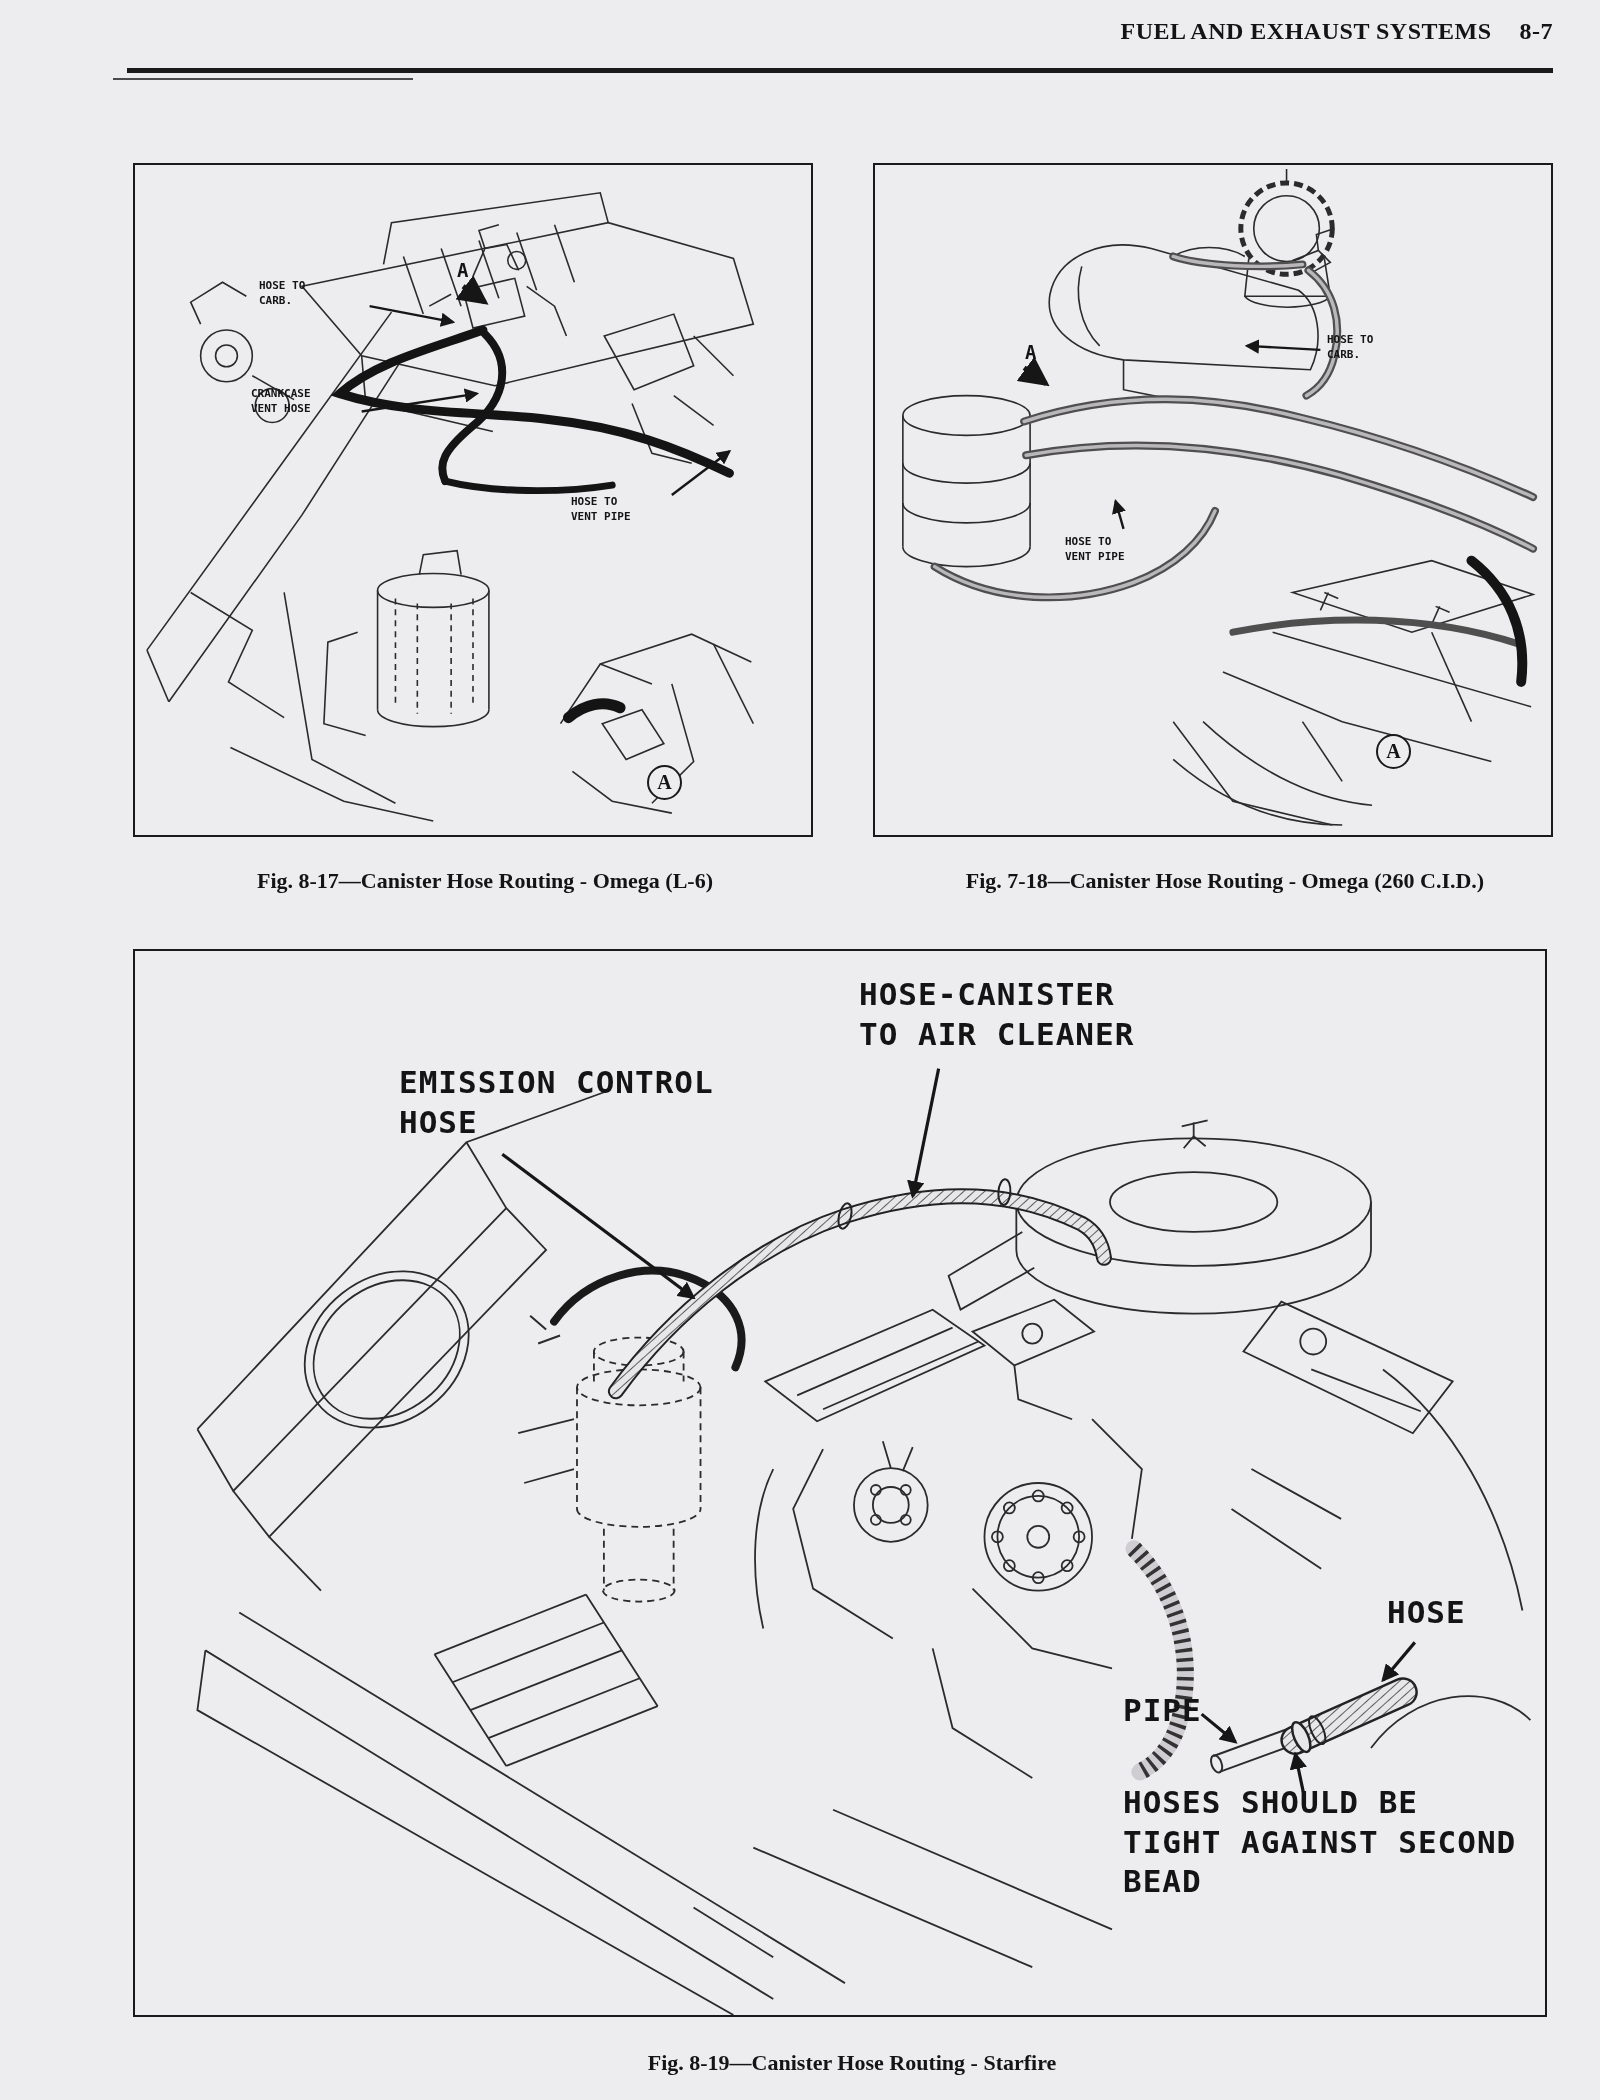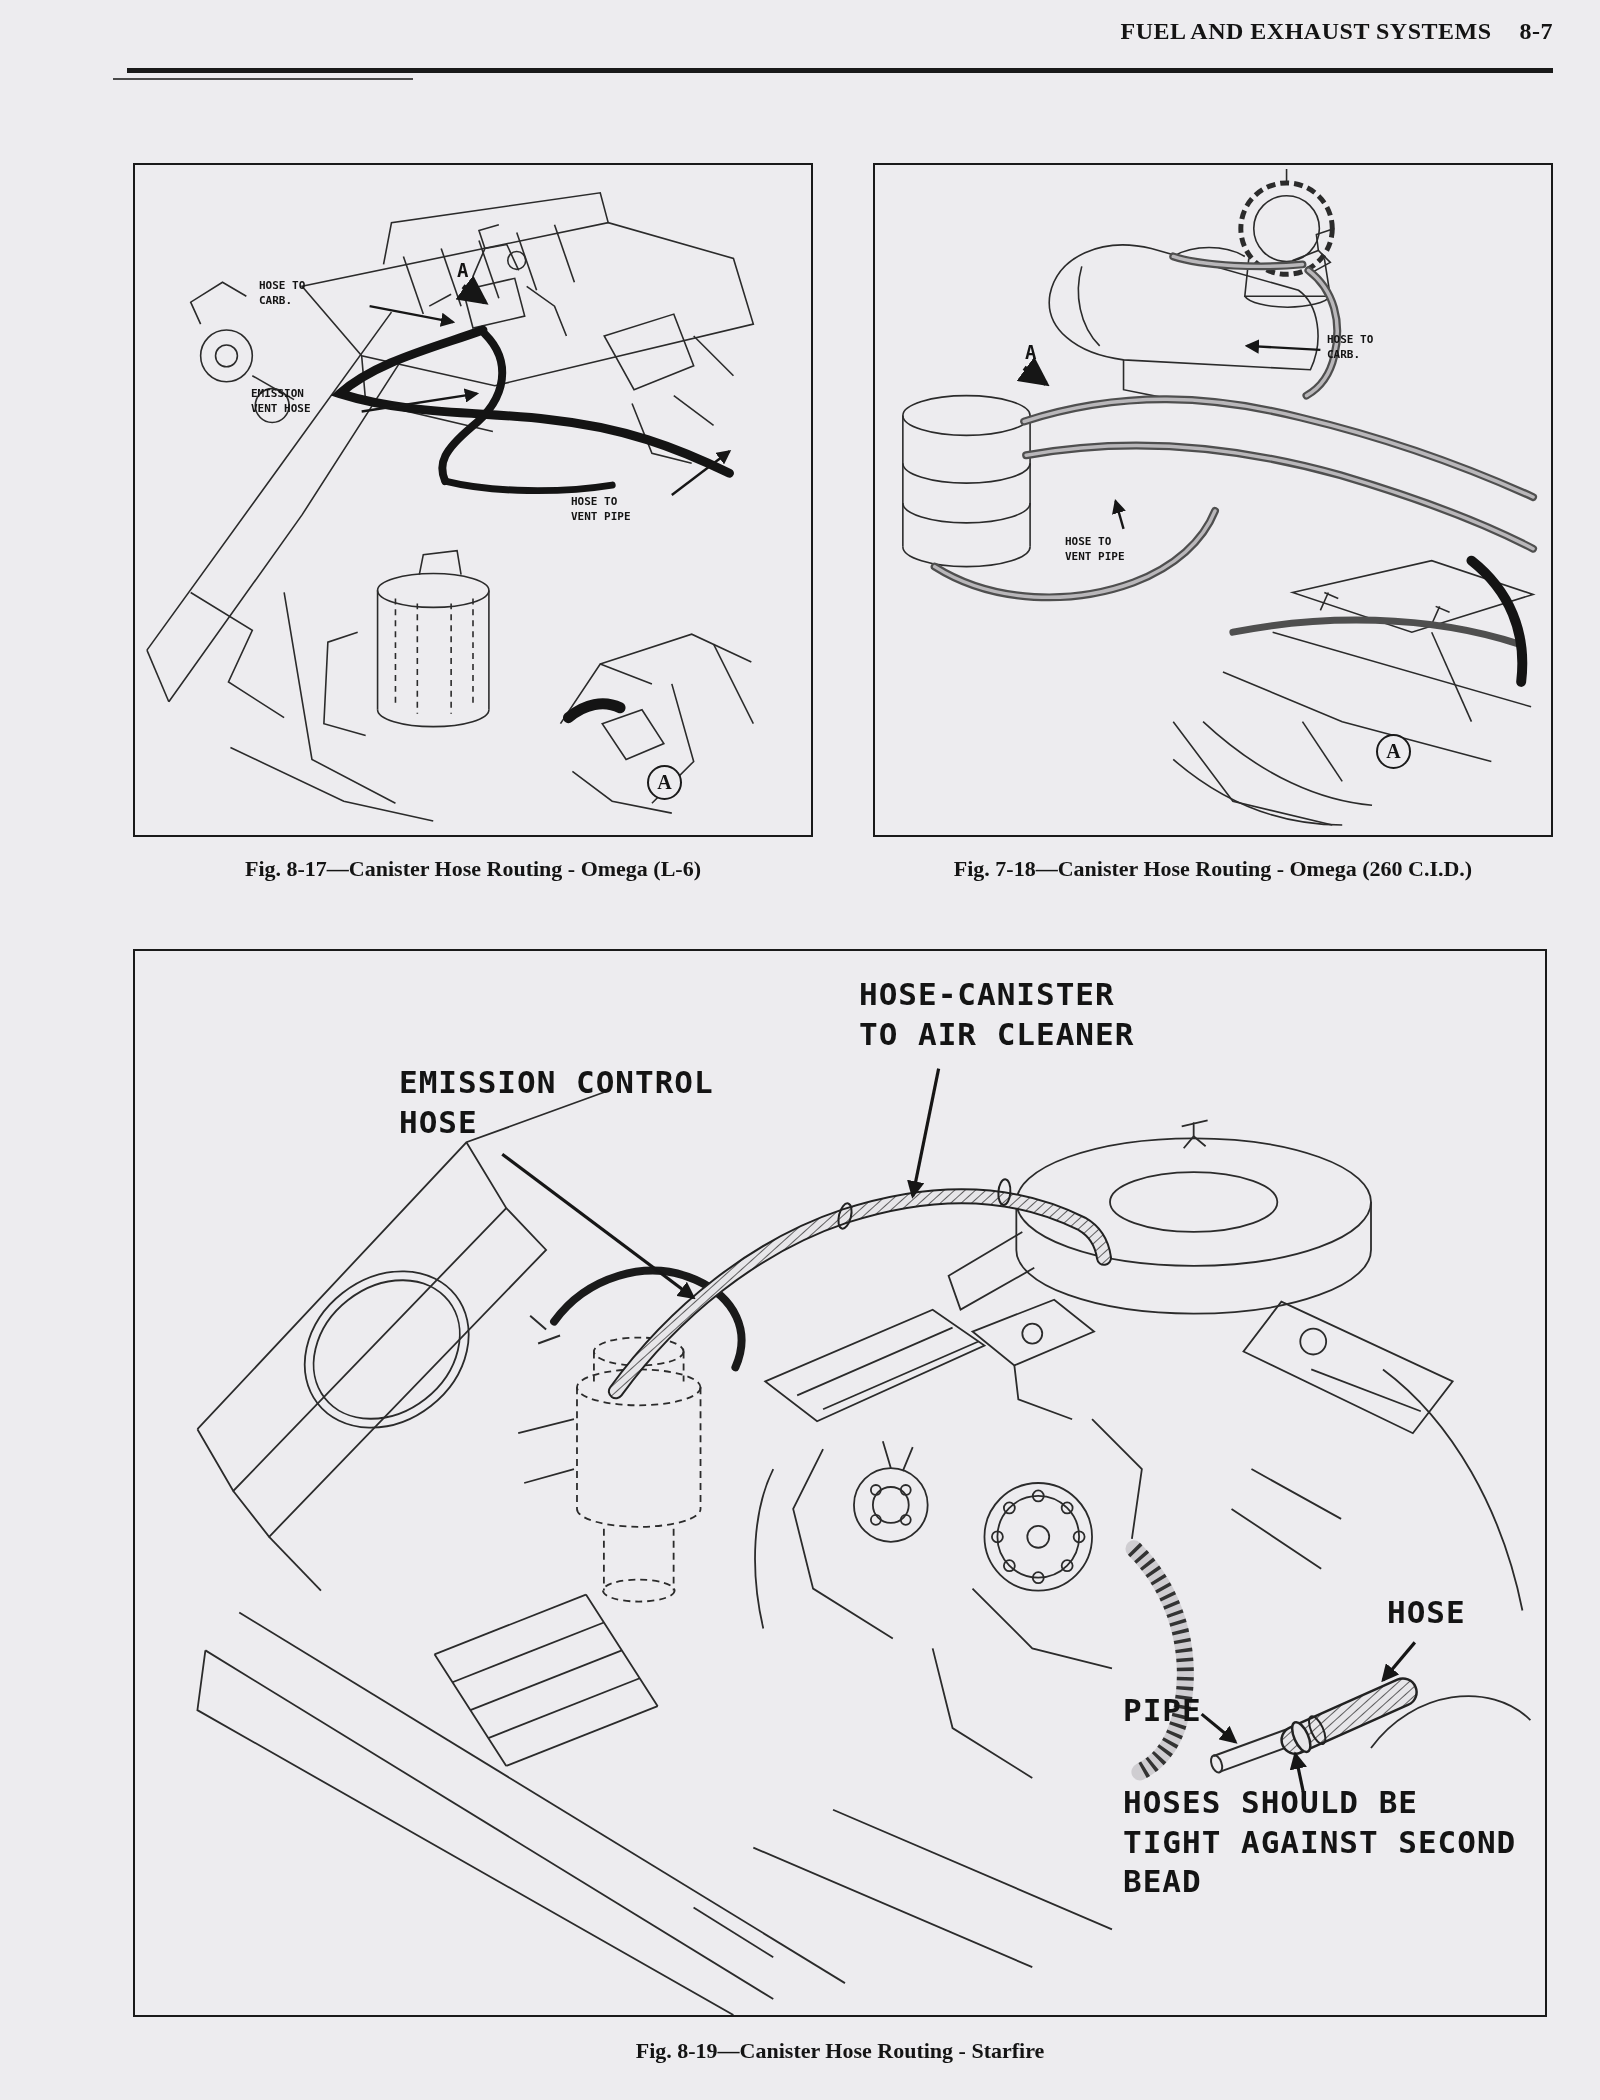--- a/index.html
+++ b/index.html
@@ -63,21 +63,21 @@
     font-weight: bold; font-size: 19px; color: #141414;
   }
   .circle-marker {
     position: absolute; width: 35px; height: 35px;
     border: 2.5px solid #1a1a1a; border-radius: 50%;
     display: flex; align-items: center; justify-content: center;
     font-family: "Liberation Serif", serif;
     font-weight: bold; font-size: 20px;
     background: #edecef; color: #141414;
   }
-  figure, figcaption { margin: 0; padding: 0; }
+  figure, figcaption { margin: 12px; padding: 0; }
 </style>
 </head>
 <body>
 
 <div class="page">
 
   <div class="header">
     <span>FUEL AND EXHAUST SYSTEMS</span><span class="num">8-7</span>
   </div>
   <div class="rule"></div>
@@ -145,21 +145,21 @@
       </g>
       <g stroke="#161616" stroke-width="2.4" fill="none">
         <path d="M236,142 L320,158" marker-end="url(#ah17)"></path>
         <path d="M228,248 L344,230" marker-end="url(#ah17)"></path>
         <path d="M540,332 L598,288" marker-end="url(#ah17)"></path>
         <path d="M330,122 L352,138" stroke-width="5" marker-end="url(#ah17)"></path>
       </g>
     </svg>
     <div class="lbl sm" style="left:124px;top:114px">HOSE TO
 CARB.</div>
-    <div class="lbl sm" style="left:116px;top:222px">EMISSION
+    <div class="lbl sm" style="left:116px;top:222px">CRANKCASE
 VENT HOSE</div>
     <div class="lbl sm" style="left:436px;top:330px">HOSE TO
 VENT PIPE</div>
     <div class="view-marker" style="left:322px;top:94px">A</div>
     <div class="circle-marker" style="left:512px;top:600px">A</div>
   </div>
   <figcaption class="caption" id="cap17">Fig. 8-17—Canister Hose Routing - Omega (L-6)</figcaption>
 
   <div class="fig-box" id="box18">
     <svg class="draw" viewBox="0 0 680 674">

